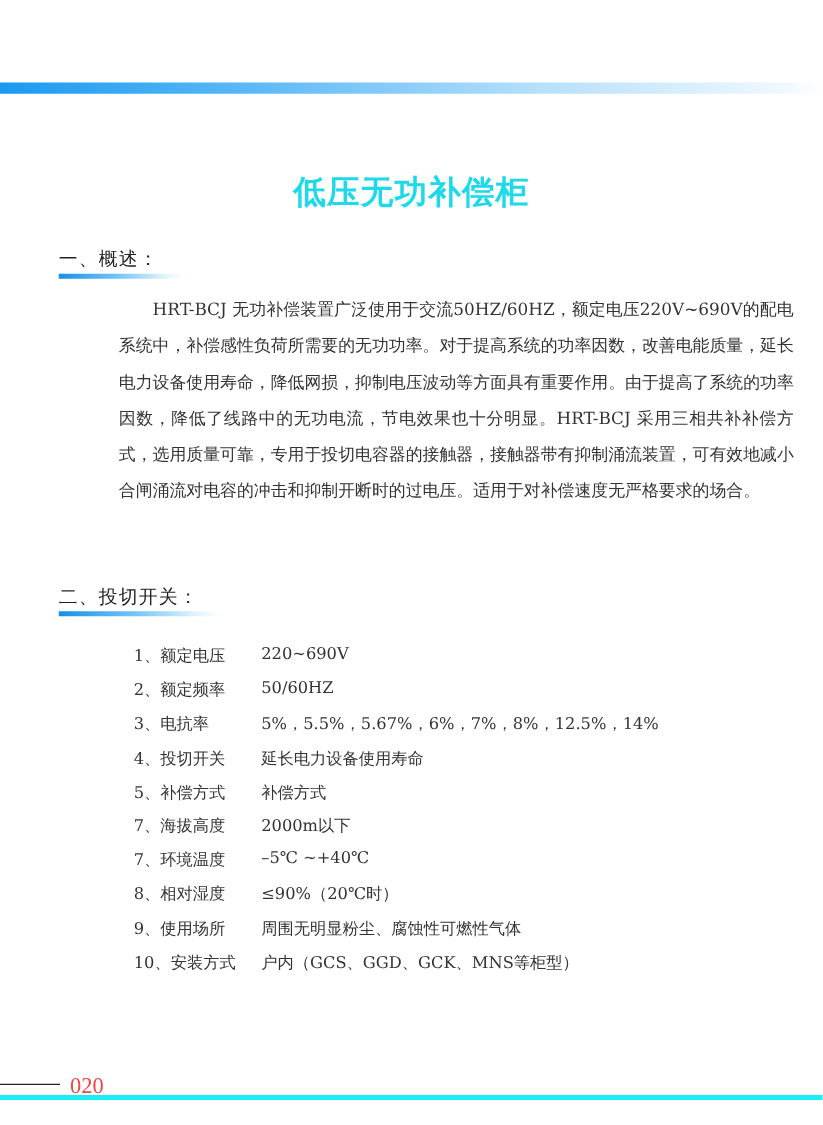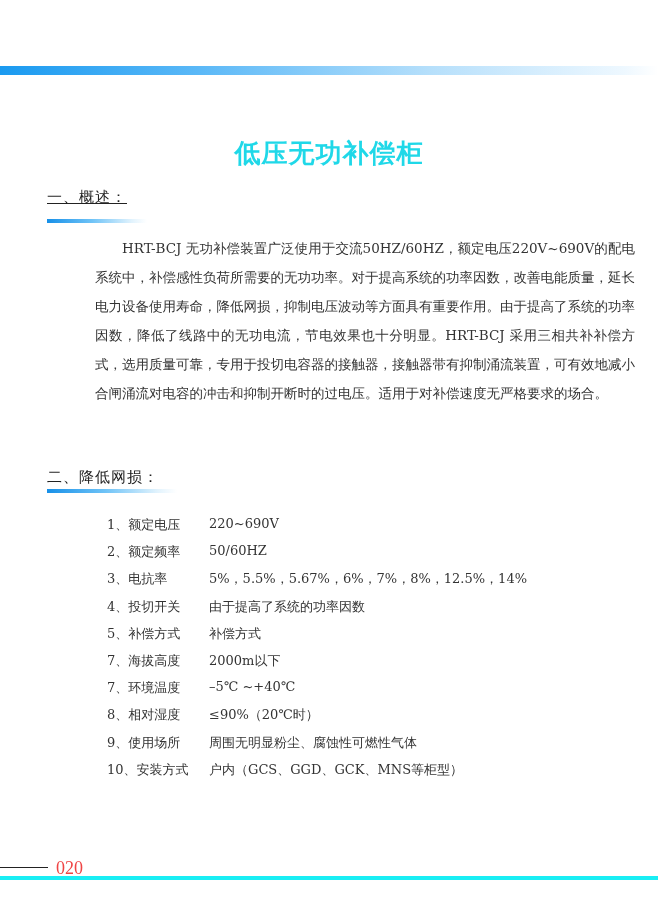--- a/index.html
+++ b/index.html
@@ -16,44 +16,44 @@
   .page-num{position:absolute;left:56px;top:858px;font-family:Liberation Serif, serif;font-size:18px;color:#ef4444;}
   .bottombar{position:absolute;left:0;top:876px;width:658px;height:4px;background:#19eef4;}
 </style>
 </head>
 <body>
 
 <div class="topbar"></div>
 
 <div class="title">低压无功补偿柜</div>
 
-<div class="heading" style="top:188px;text-decoration:underline;">一、概述：</div>
+<div class="heading" style="top:198px;">一、概述：</div>
 <div class="hbar" style="top:219px;width:100px;"></div>
 
 <div class="para">HRT-BCJ 无功补偿装置广泛使用于交流50HZ/60HZ，额定电压220V~690V的配电系统中，补偿感性负荷所需要的无功功率。对于提高系统的功率因数，改善电能质量，延长电力设备使用寿命，降低网损，抑制电压波动等方面具有重要作用。由于提高了系统的功率因数，降低了线路中的无功电流，节电效果也十分明显。HRT-BCJ 采用三相共补补偿方式，选用质量可靠，专用于投切电容器的接触器，接触器带有抑制涌流装置，可有效地减小合闸涌流对电容的冲击和抑制开断时的过电压。适用于对补偿速度无严格要求的场合。</div>
 
-<div class="heading" style="top:468px;">二、降低网损：</div>
+<div class="heading" style="top:468px;">二、投切开关：</div>
 <div class="hbar" style="top:489px;width:130px;"></div>
 
 <div class="params">
   <div class="param-row">
       <span class="param-label">1、额定电压</span>
       <span>220~690V</span>
     </div>
   <div class="param-row">
       <span class="param-label">2、额定频率</span>
       <span>50/60HZ</span>
     </div>
   <div class="param-row">
       <span class="param-label">3、电抗率</span>
       <span>5%，5.5%，5.67%，6%，7%，8%，12.5%，14%</span>
     </div>
   <div class="param-row">
       <span class="param-label">4、投切开关</span>
-      <span>由于提高了系统的功率因数</span>
+      <span>延长电力设备使用寿命</span>
     </div>
   <div class="param-row">
       <span class="param-label">5、补偿方式</span>
       <span>补偿方式</span>
     </div>
   <div class="param-row">
       <span class="param-label">7、海拔高度</span>
       <span>2000m以下</span>
     </div>
   <div class="param-row">

